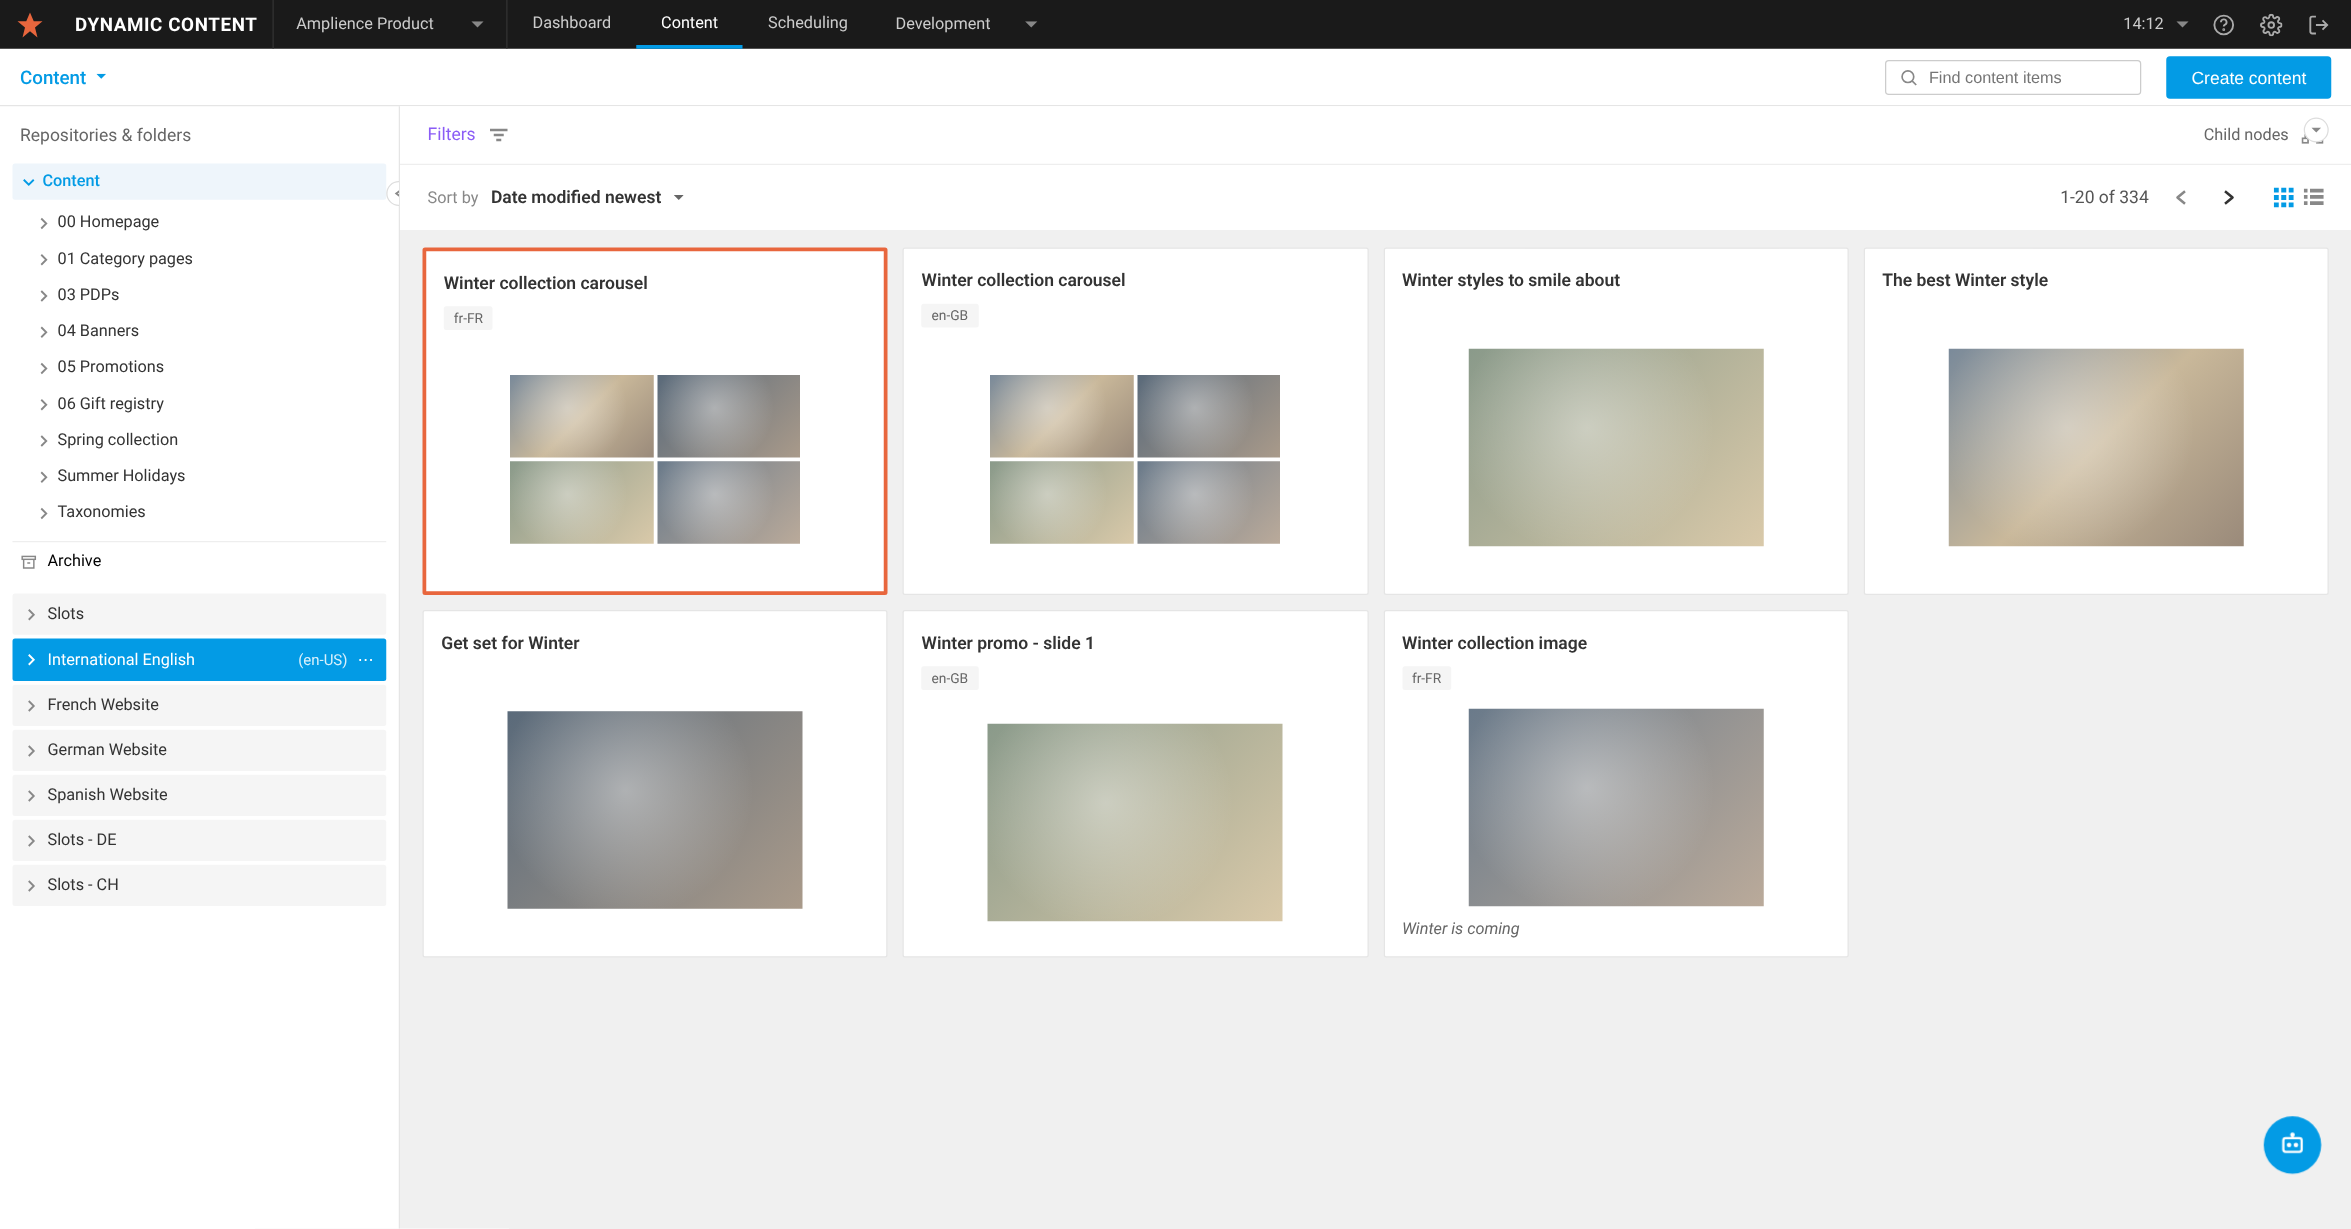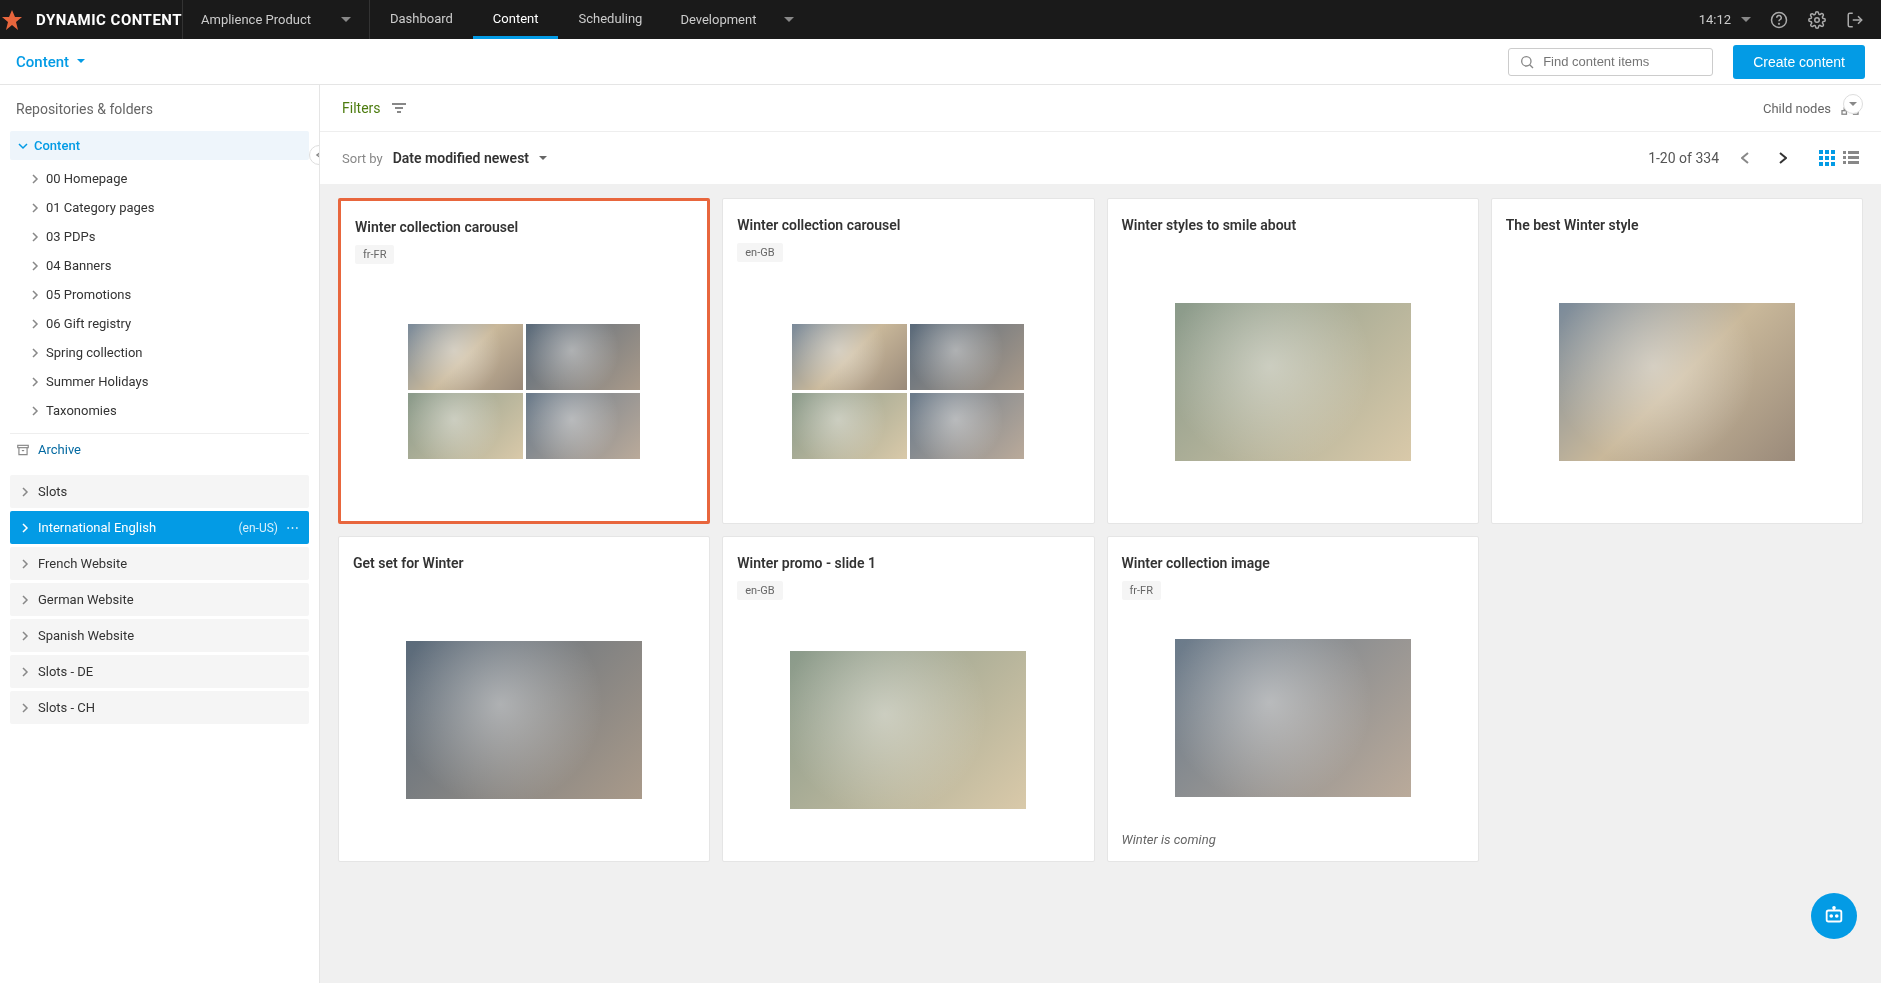--- a/index.html
+++ b/index.html
@@ -1,20 +1,20 @@
 <!DOCTYPE html>
 <html><head>
 <meta charset="utf-8">
 <style>
 * { box-sizing: border-box; margin: 0; padding: 0; }
 body { font-family: -apple-system, BlinkMacSystemFont, "Segoe UI", Roboto, sans-serif; background: #fff; color: #333; overflow: hidden; }
 
 
 .topbar { height: 39px; background: #1a1a1a; display: flex; align-items: center; color: #ccc; font-size: 13px; }
-.logo-area { display: flex; align-items: center; padding: 0 0; gap: 12px; border-right: 1px solid #333; height: 100%; }
+.logo-area { display: flex; align-items: center; padding: 0 12px; gap: 24px; border-right: 1px solid #333; height: 100%; }
 .logo-icon { width: 24px; height: 24px; }
 .logo-text { font-weight: 700; font-size: 15px; letter-spacing: 0.5px; color: #fff; }
 .product-sel { display: flex; align-items: center; gap: 30px; padding: 0 18px; height: 100%; border-right: 1px solid #333; cursor: pointer; }
 .topnav { display: flex; height: 100%; }
 .topnav-item { padding: 0 20px; display: flex; align-items: center; height: 100%; cursor: pointer; border-bottom: 3px solid transparent; }
 .topnav-item.active { color: #fff; border-bottom-color: #039be5; }
 .env-sel { display: flex; align-items: center; gap: 28px; padding: 0 18px; cursor: pointer; }
 .top-right { margin-left: auto; display: flex; align-items: center; gap: 18px; padding-right: 16px; }
 .clock { display: flex; align-items: center; gap: 10px; cursor: pointer; }
 .icon-btn { width: 20px; height: 20px; cursor: pointer; color: #aaa; display:flex; align-items:center; justify-content:center;}
@@ -29,42 +29,42 @@
 
 
 .main { display: flex; height: calc(983px - 39px - 46px); }
 .sidebar { width: 320px; border-right: 1px solid #e5e5e5; padding: 16px 10px; overflow-y: auto; position: relative; }
 .side-title { font-size: 14px; color: #666; padding: 0 6px 14px; }
 .tree-item { display: flex; align-items: center; padding: 7px 8px; font-size: 13px; cursor: pointer; border-radius: 2px; gap: 6px; }
 .tree-item.root { background: #eef5fb; color: #039be5; font-weight: 500; margin-bottom: 4px; }
 .tree-item.child { padding-left: 20px; }
 .tree-item.leaf { padding-left: 36px; }
 .chev { width: 10px; height: 10px; }
-.archive-row { display: flex; align-items: center; gap: 8px; padding: 8px 6px; font-size: 13px; color: #0369a1; border-top: 1px solid #eee; margin-top: 8px; }
+.archive-row { display: flex; align-items: center; gap: 8px; padding: 8px 6px; font-size: 13px; color: #000000; border-top: 1px solid #eee; margin-top: 8px; }
 .repo-list { margin-top: 10px; display: flex; flex-direction: column; gap: 3px; }
 .repo-item { display: flex; align-items: center; padding: 9px 10px; font-size: 13px; background: #f5f5f5; cursor: pointer; border-radius: 2px; gap: 6px; justify-content: space-between; }
 .repo-item.active { background: #039be5; color: #fff; }
 .repo-left { display: flex; align-items: center; gap: 8px; }
 .repo-code { font-size: 12px; opacity: 0.85; }
 .collapse-handle { position: absolute; right: -10px; top: 60px; width: 20px; height: 20px; background: #fff; border: 1px solid #ddd; border-radius: 50%; display:flex; align-items:center; justify-content:center; cursor:pointer; }
 
 
 .content-panel { flex: 1; display: flex; flex-direction: column; background: #fff; }
 .filter-row { height: 47px; display: flex; align-items: center; padding: 0 22px; border-bottom: 1px solid #eee; }
-.filter-lbl { font-size: 14px; color: #4d7c0f; display:flex; align-items:center; gap:10px; cursor:pointer;}
+.filter-lbl { font-size: 14px; color: #8b5cf6; display:flex; align-items:center; gap:10px; cursor:pointer;}
 .child-nodes { margin-left: auto; font-size: 13px; color: #666; display: flex; align-items: center; gap: 10px; cursor:pointer;}
 .sort-row { height: 52px; display: flex; align-items: center; padding: 0 22px; }
 .sort-lbl { font-size: 13px; color: #888; margin-right: 10px; }
 .sort-val { font-size: 14px; font-weight: 600; color: #333; display:flex; align-items:center; gap:10px; cursor:pointer;}
 .pager { margin-left: auto; display: flex; align-items: center; gap: 14px; font-size: 14px; color: #555; }
 .pager-btn { width: 24px; height: 24px; display:flex; align-items:center; justify-content:center; cursor:pointer; color:#888;}
 .view-toggle { display:flex; gap:8px; margin-left: 10px;}
 .grid-wrap { flex: 1; background: #f0f0f0; padding: 14px 18px; overflow-y: auto; position:relative;}
 .cards { display: grid; grid-template-columns: repeat(4, 1fr); gap: 12px; }
-.card { background: #fff; border: 1px solid #e5e5e5; border-radius: 2px; padding: 18px 14px 14px; height: 326px; display: flex; flex-direction: column; cursor:pointer;}
+.card { background: #fff; border: 1px solid #e5e5e5; border-radius: 2px; padding: 18px 14px 14px; height: 278px; display: flex; flex-direction: column; cursor:pointer;}
 .card.selected { border: 3px solid #e8663d; }
 .card-title { font-size: 14px; font-weight: 600; margin-bottom: 10px; color: #333; }
 .locale-badge { display: inline-block; font-size: 11px; background: #f5f5f5; padding: 3px 8px; border-radius: 2px; color: #666; align-self: flex-start; }
 .thumb-area { flex: 1; display: flex; align-items: center; justify-content: center; margin-top: 12px; }
 .thumb-grid { display: grid; grid-template-columns: 1fr 1fr; gap: 3px; width: 232px; }
 .thumb4 { height: 66px; }
 .thumb1 { width: 236px; height: 158px; }
 .img-ph { background: linear-gradient(135deg, #7a8a9a 0%, #c9b89a 50%, #9a8a7a 100%); position: relative; overflow: hidden; }
 .img-ph::after { content: ""; position: absolute; inset: 0; background: radial-gradient(circle at 40% 40%, rgba(255,255,255,0.4), transparent 60%); }
 .img-ph.v2 { background: linear-gradient(135deg, #5a6a7a 0%, #a99a8a 100%); }

